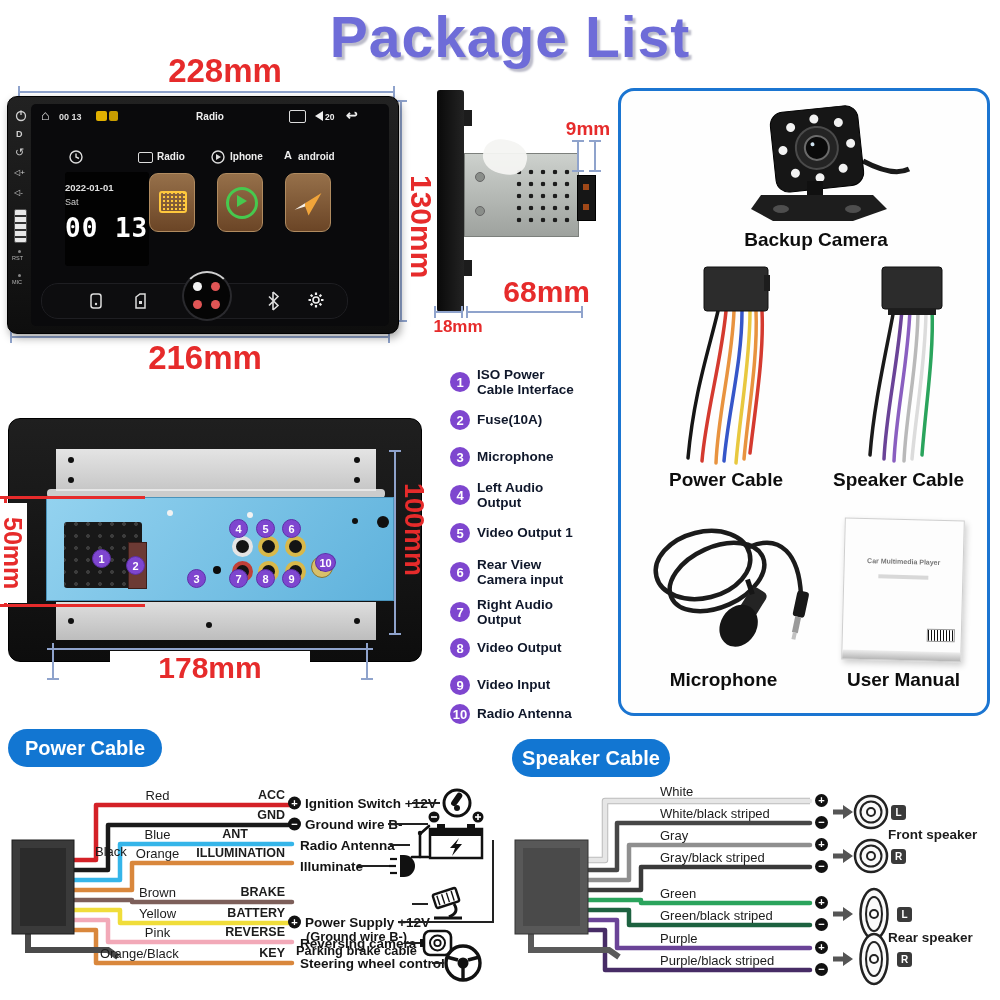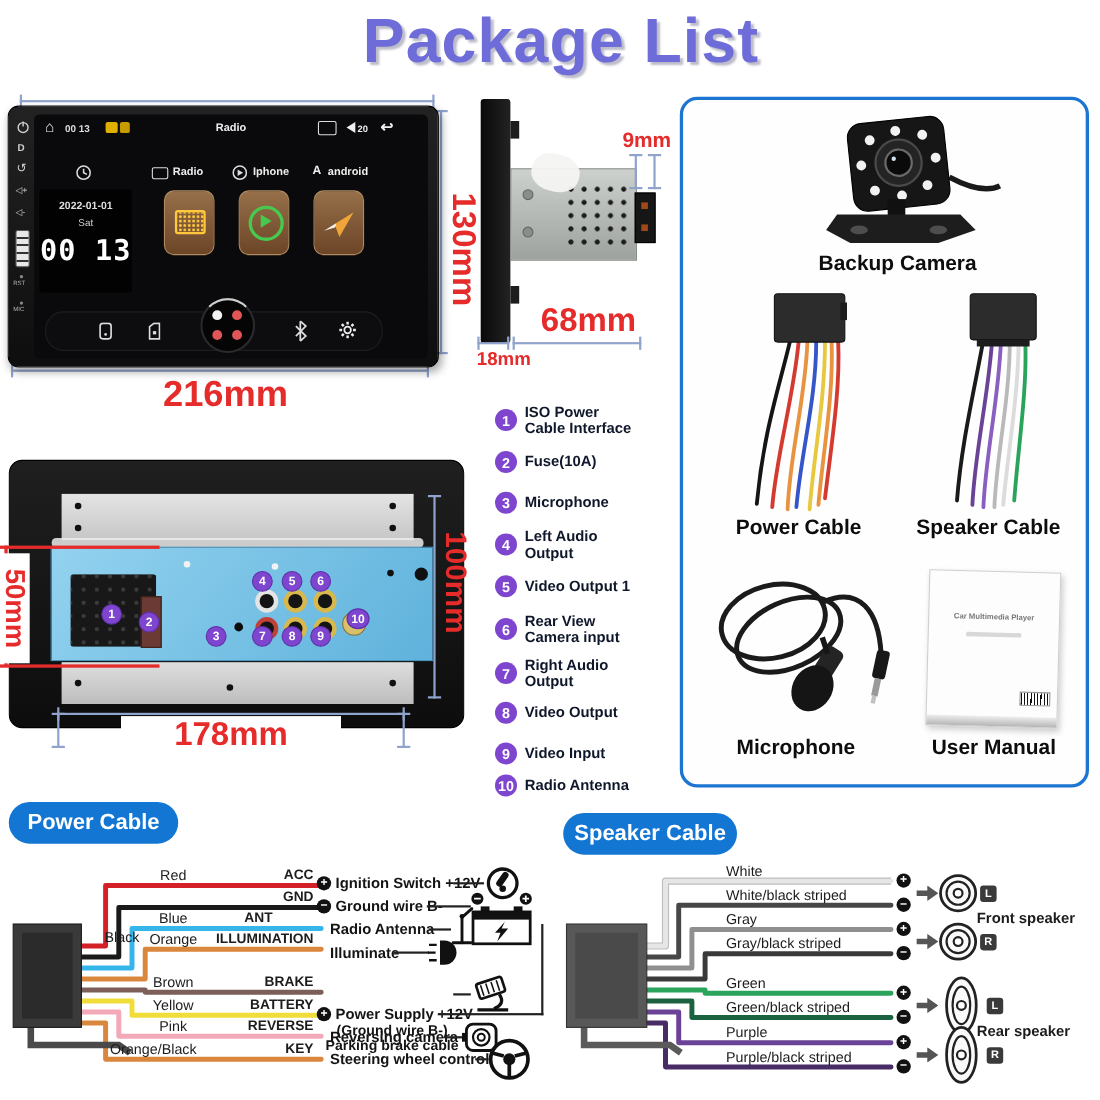--- a/index.html
+++ b/index.html
@@ -41,20 +41,21 @@
   .screwdot{position:absolute;width:6px;height:6px;border-radius:50%;background:#101010;}
 </style>
 </head>
 <body>
 
 <div id="canvas">
 
   <div class="abs" style="left:260px;top:4px;width:500px;text-align:center;font-size:57px;font-weight:bold;
               color:#6e6cd8;text-shadow:3px 3px 2px #bcbcca;letter-spacing:1px;">Package List</div>
 
+  <div class="abs dim" style="left:100px;top:52px;width:250px;font-size:33px;">228mm</div>
   <div class="abs mline-h" style="left:18px;top:91px;width:377px;"></div>
   <div class="abs mline-v" style="left:400px;top:100px;height:222px;"></div>
   <div class="abs dim vtext" style="left:404px;top:142px;height:170px;font-size:30px;">130mm</div>
   <div class="abs mline-h" style="left:10px;top:336px;width:380px;"></div>
   <div class="abs dim" style="left:80px;top:339px;width:250px;font-size:33px;">216mm</div>
 
   <div class="abs" style="left:7px;top:96px;width:390px;height:236px;background:linear-gradient(#222,#0e0e0e);
               border-radius:10px;border:1px solid #000;box-shadow:2px 4px 8px rgba(0,0,0,.35);">
 
     <svg class="abs" style="left:7px;top:13px;" width="12" height="12" viewBox="0 0 12 12">
@@ -91,21 +92,21 @@
       <div class="abs" style="left:107px;top:48px;width:13px;height:9px;border:1.5px solid #ddd;border-radius:2px;"></div>
       <div class="abs" style="left:126px;top:47px;color:#eee;font-size:10px;font-weight:bold;">Radio</div>
       <svg class="abs" style="left:180px;top:46px;" width="14" height="14" viewBox="0 0 14 14">
         <circle cx="7" cy="7" r="6" stroke="#ddd" stroke-width="1.4" fill="none"></circle>
           <path d="M5,4 L10,7 L5,10 Z" fill="#ddd"></path>
       </svg>
       <div class="abs" style="left:199px;top:47px;color:#eee;font-size:10px;font-weight:bold;">Iphone</div>
       <div class="abs" style="left:253px;top:45px;color:#eee;font-size:11px;font-weight:bold;">A</div>
       <div class="abs" style="left:267px;top:47px;color:#eee;font-size:10px;font-weight:bold;">android</div>
 
-      <div class="abs" style="left:5px;top:68px;width:84px;height:94px;background:#020202;border-radius:3px;text-align:center;">
+      <div class="abs" style="left:34px;top:68px;width:84px;height:94px;background:#020202;border-radius:3px;">
         <div style="margin-top:10px;color:#e0e0e0;font-size:9.5px;font-weight:bold;">2022-01-01</div>
         <div style="margin-top:4px;color:#d0d0d0;font-size:9px;">Sat</div>
         <div style="margin-top:6px;color:#fff;font-size:26px;font-weight:bold;font-family:'DejaVu Sans Mono',monospace;letter-spacing:1px;">00 13</div>
       </div>
 
       <div class="abs" style="left:118px;top:69px;width:44px;height:57px;border-radius:9px;background:linear-gradient(#96704a,#6b4526);border:1px solid #b08b60;">
         <div style="position:absolute;left:9px;top:17px;width:24px;height:18px;border:2px solid #ffc83d;border-radius:3px;
                     background-image:radial-gradient(#ffc83d 1px,transparent 1.6px);background-size:4px 4px;background-position:1px 2px;"></div>
       </div>
       <div class="abs" style="left:186px;top:69px;width:44px;height:57px;border-radius:9px;background:linear-gradient(#96704a,#6b4526);border:1px solid #b08b60;">
@@ -165,21 +166,21 @@
       <div style="position:absolute;left:10px;top:52px;width:8px;height:8px;border-radius:50%;background:#8a8e8a;border:1px solid #666;"></div>
       <div style="position:absolute;left:18px;top:-14px;width:44px;height:34px;background:#f4f4f2;border-radius:45%;transform:rotate(14deg);opacity:.95;"></div>
     </div>
     <div class="abs" style="left:147px;top:90px;width:17px;height:44px;background:#161616;border:1px solid #000;">
       <div style="position:absolute;left:5px;top:8px;width:6px;height:6px;background:#a04818;"></div>
       <div style="position:absolute;left:5px;top:28px;width:6px;height:6px;background:#a04818;"></div>
     </div>
     <div class="abs dim" style="left:128px;top:33px;width:60px;font-size:19px;">9mm</div>
     <div class="abs mline-v" style="left:147px;top:55px;height:32px;"></div>
     <div class="abs mline-v" style="left:164px;top:55px;height:32px;"></div>
-    <div class="abs dim" style="left:50px;top:190px;width:110px;font-size:30px;">68mm</div>
+    <div class="abs dim" style="left:50px;top:190px;width:110px;font-size:30px;text-align:right;">68mm</div>
     <div class="abs mline-h" style="left:36px;top:226px;width:117px;"></div>
     <div class="abs mline-h" style="left:4px;top:226px;width:29px;"></div>
     <div class="abs dim" style="left:-4px;top:232px;width:64px;font-size:17px;">18mm</div>
   </div>
 
   <div class="abs" style="left:618px;top:88px;width:366px;height:622px;border:3px solid #1b75d1;border-radius:16px;background:#fefefe;">
 
     <svg class="abs" style="left:110px;top:8px;" width="180" height="130" viewBox="0 0 180 130">
       <path d="M132,62 q30,16 46,8" stroke="#1a1a1a" stroke-width="5" fill="none"></path>
       <g transform="rotate(-6 85 50)">

